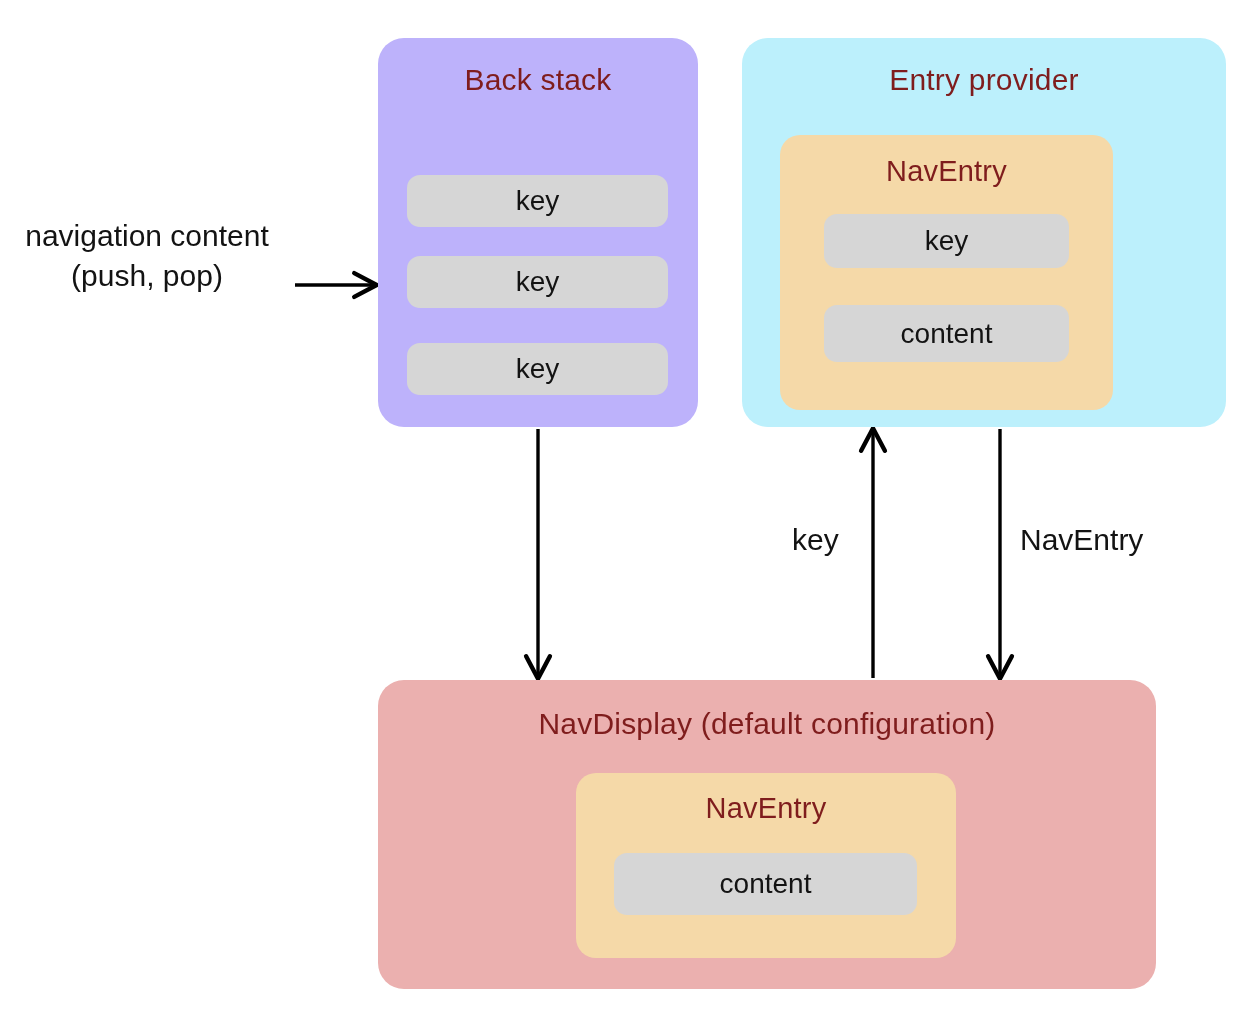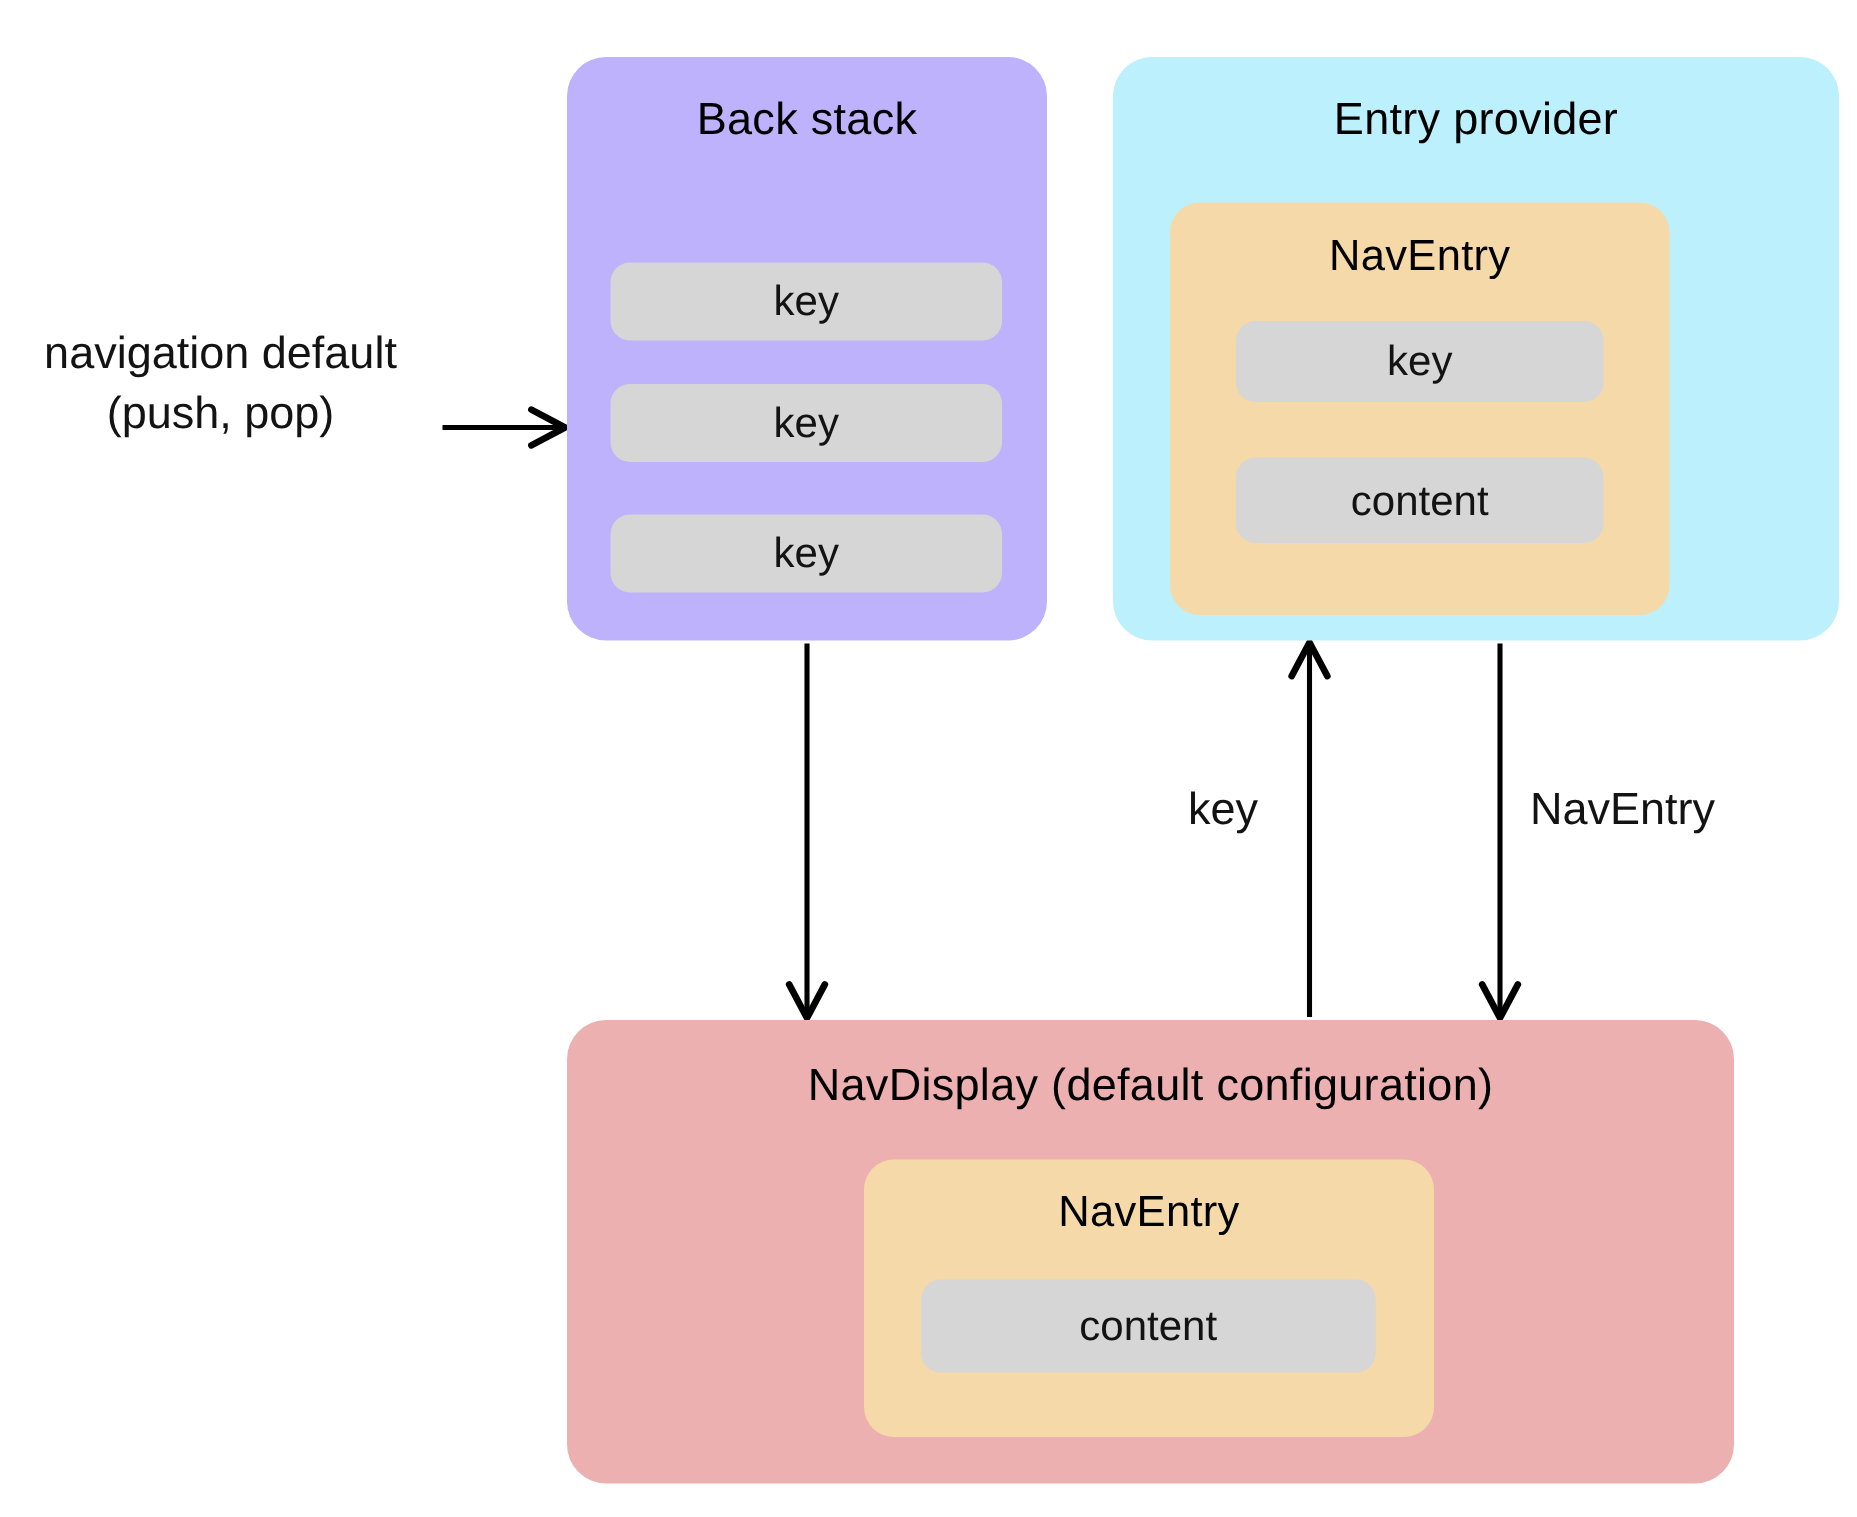--- a/index.html
+++ b/index.html
@@ -23,21 +23,21 @@
   .box {
     position: absolute;
     border-radius: 26px;
     box-sizing: border-box;
   }
   .box-title {
     position: absolute;
     left: 0;
     right: 0;
     text-align: center;
-    color: #000000;
+    color: #7f1d1d;
     font-size: 30px;
     line-height: 36px;
     letter-spacing: 0.2px;
     white-space: nowrap;
   }
 
   
   .chip {
     position: absolute;
     background: #d6d6d6;
@@ -141,21 +141,21 @@
 
     <g>
       <line x1="873" y1="678" x2="873" y2="429" stroke="#000000" stroke-width="3.4" marker-end="url(#arrowhead-open)"></line>
     </g>
 
     <g>
       <line x1="1000" y1="429" x2="1000" y2="678" stroke="#000000" stroke-width="3.4" marker-end="url(#arrowhead-open)"></line>
     </g>
   </svg>
 
-  <div class="free-label" id="nav-events-label">navigation default
+  <div class="free-label" id="nav-events-label">navigation content
 (push, pop)</div>
 
   <div class="box" id="back-stack">
     <div class="box-title">Back stack</div>
 
     <div class="chip" style="left:29px; top:137px; width:261px; height:52px;">
       <span>key</span>
     </div>
     <div class="chip" style="left:29px; top:218px; width:261px; height:52px;">
       <span>key</span>

